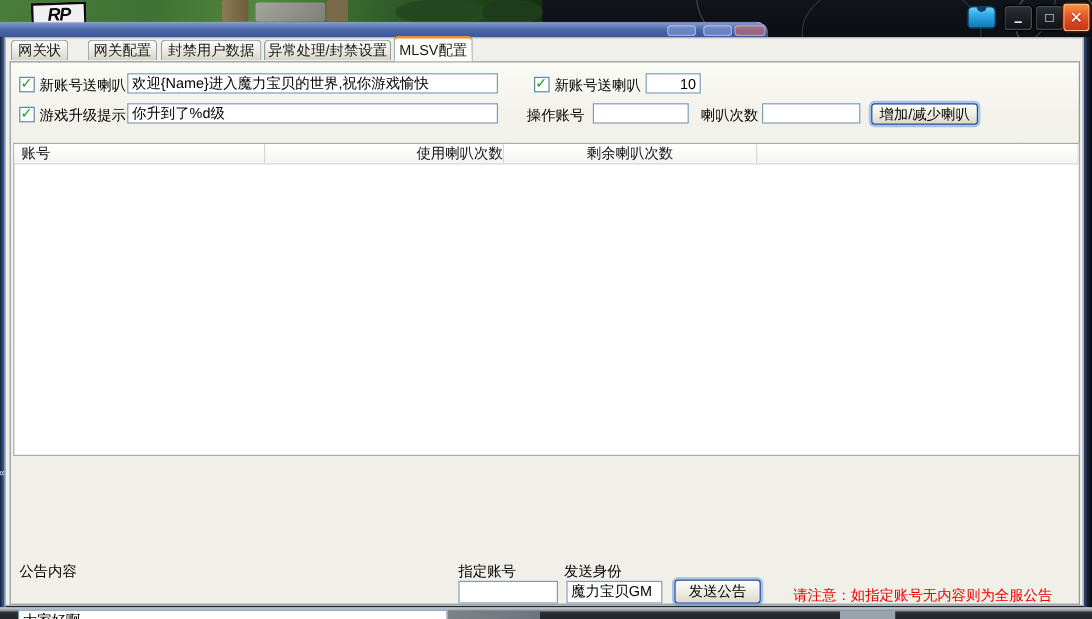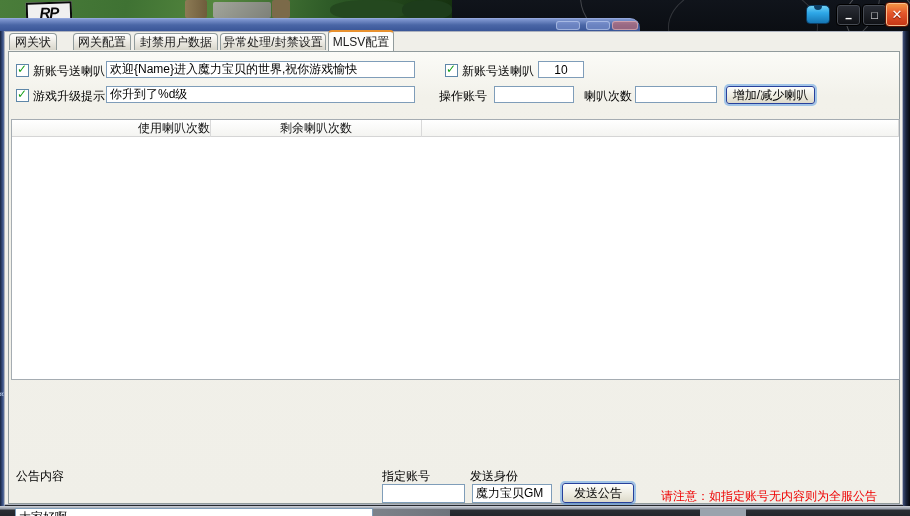--- a/index.html
+++ b/index.html
@@ -162,36 +162,37 @@
       <span class="cb" style="left:7px;top:12px;">
         <span class="mark">✓</span>
       </span>
       <span class="lbl" style="left:24px;top:12px;">新账号送喇叭</span>
       <input class="txt" style="left: 97px; top: 9px; width: 309px;" value="欢迎{Name}进入魔力宝贝的世界,祝你游戏愉快">
 
       <span class="cb" style="left:436px;top:12px;">
         <span class="mark">✓</span>
       </span>
       <span class="lbl" style="left:453px;top:12px;">新账号送喇叭</span>
-      <input class="txt" style="left: 529px; top: 9px; width: 46px; text-align: center;" value="10">
+      <input class="txt" style="left: 529px; top: 9px; width: 46px; text-align: right;" value="10">
 
       <span class="cb" style="left:7px;top:37px;">
         <span class="mark">✓</span>
       </span>
       <span class="lbl" style="left:24px;top:37px;">游戏升级提示</span>
       <input class="txt" style="left: 97px; top: 34px; width: 309px;" value="你升到了%d级">
 
       <span class="lbl" style="left:430px;top:37px;">操作账号</span>
       <input class="txt" style="left: 485px; top: 34px; width: 80px;" value="">
       <span class="lbl" style="left:575px;top:37px;">喇叭次数</span>
       <input class="txt" style="left: 626px; top: 34px; width: 82px;" value="">
       <div class="btn" style="left:717px;top:34px;width:89px;">增加/减少喇叭</div>
 
       <div class="grid">
         <div class="grid-head">
+          <div class="hc hc-1">账号</div>
           <div class="hc hc-2">使用喇叭次数</div>
           <div class="hc hc-3">剩余喇叭次数</div>
           <div class="hc hc-4"></div>
         </div>
       </div>
 
       <span class="lbl" style="left:7px;top:417px;">公告内容</span>
       <input class="txt" style="left: 6px; top: 456px; width: 358px; height: 19px;" value="大家好啊">
 
       <span class="lbl" style="left:373px;top:417px;">指定账号</span>

